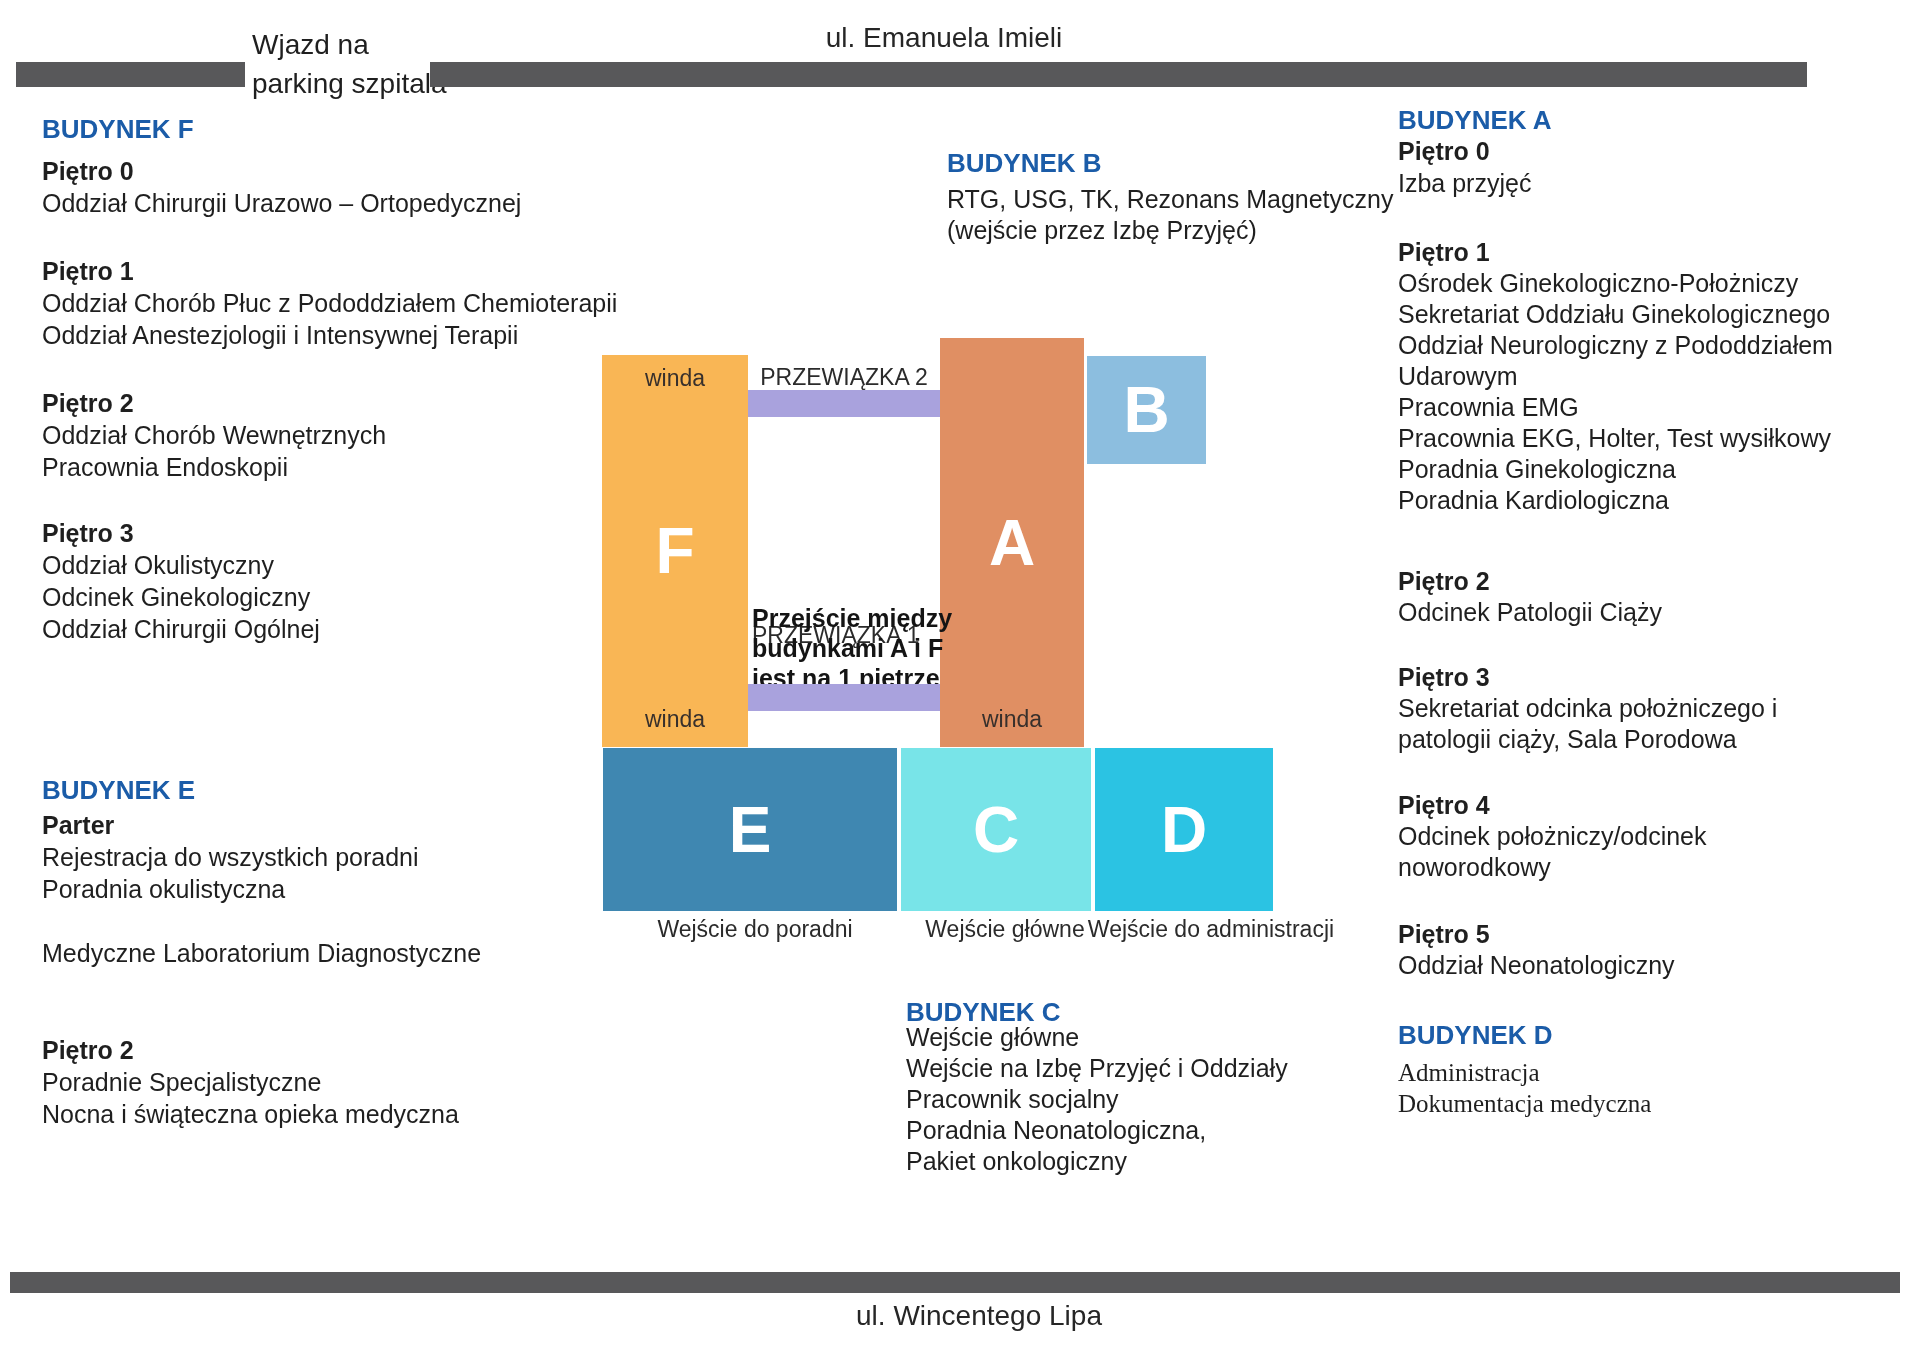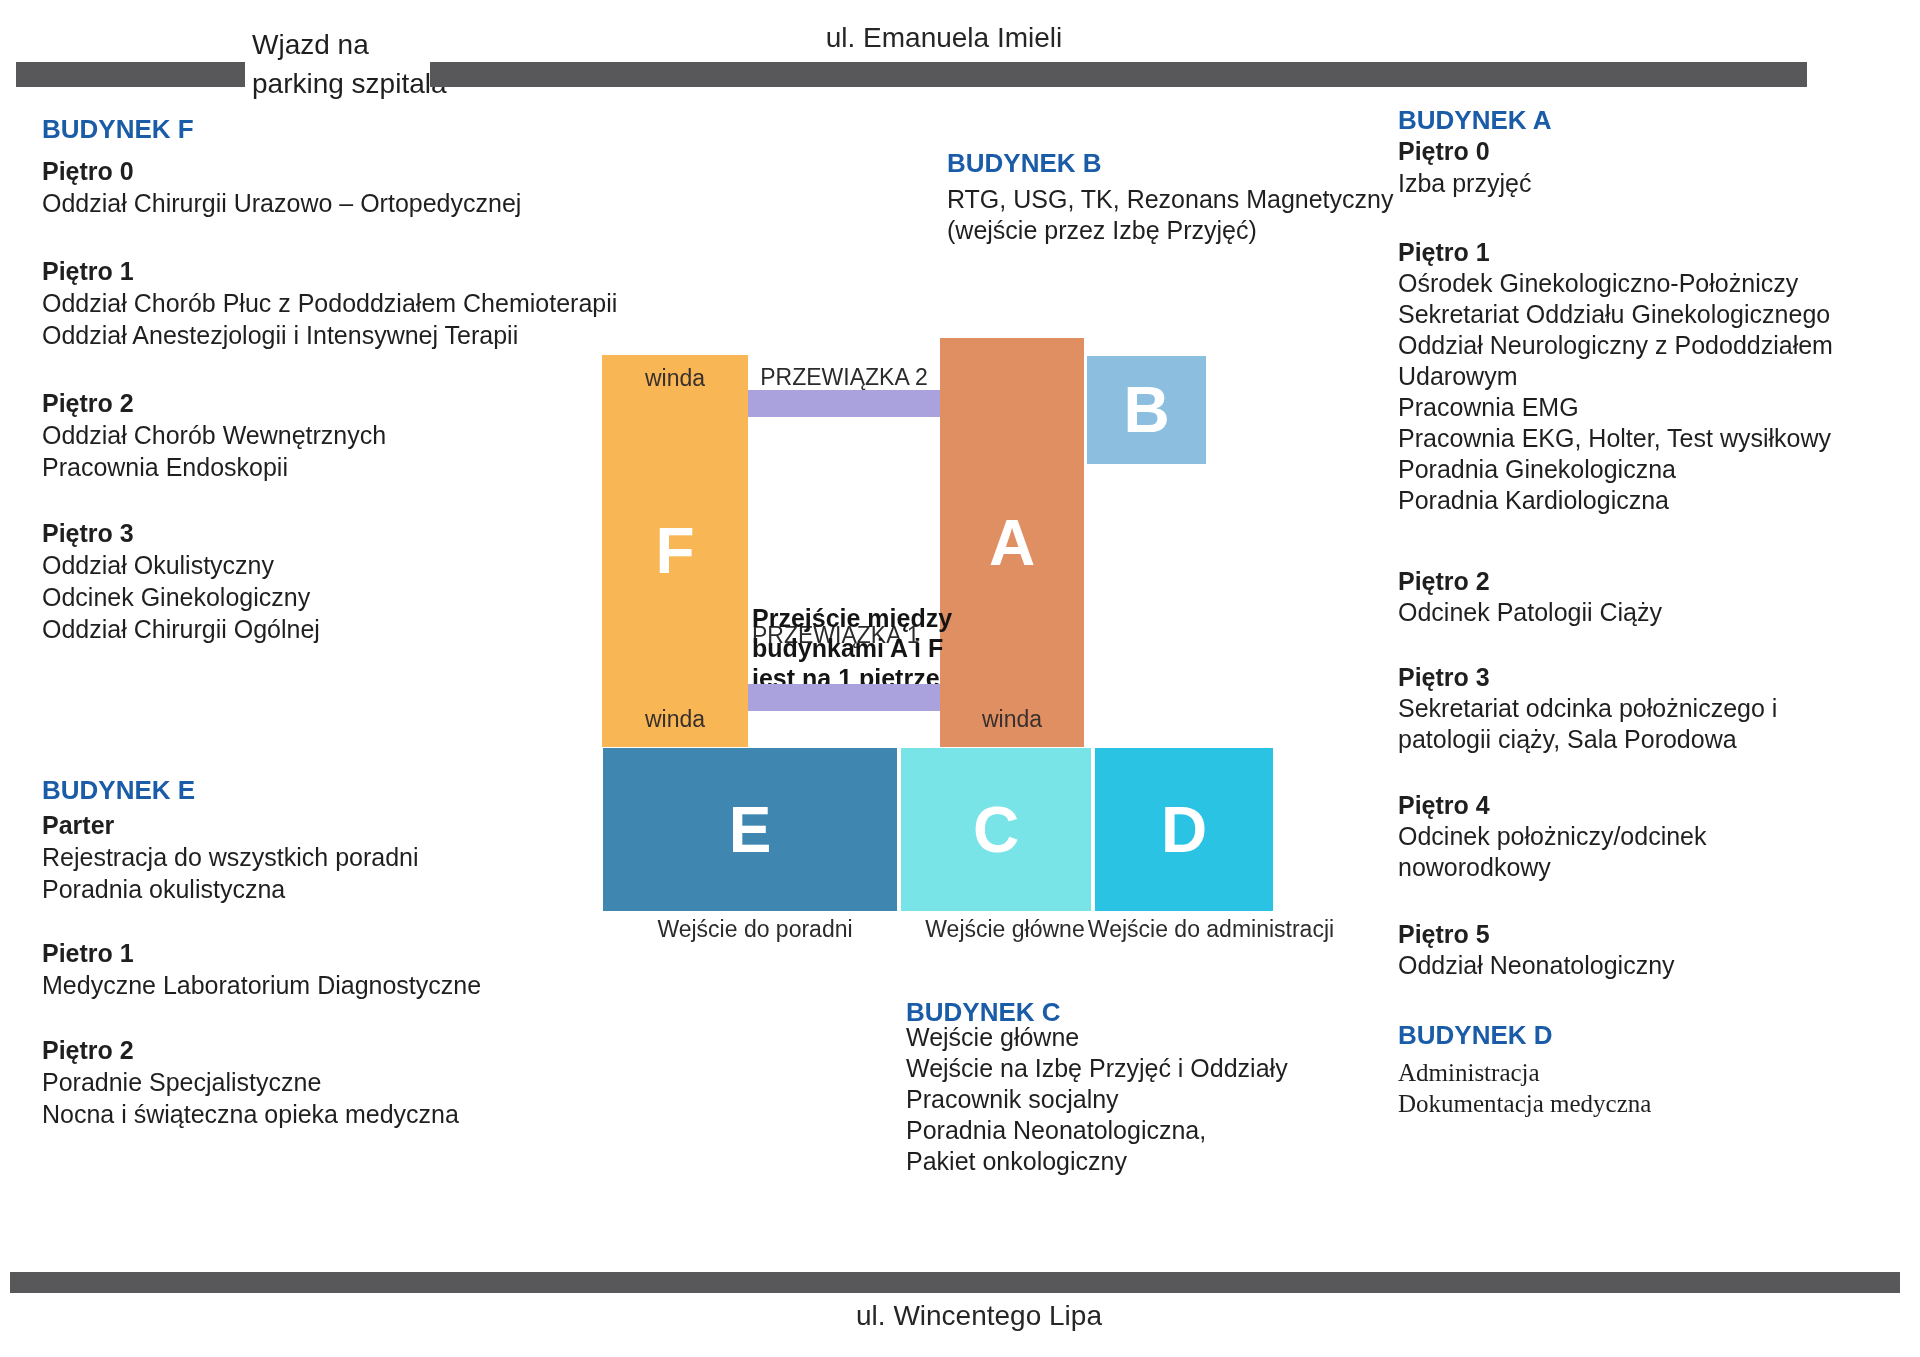--- a/index.html
+++ b/index.html
@@ -123,21 +123,20 @@
     <div class="line">Oddział Chirurgii Ogólnej</div>
   </div>
 
   <div class="sec-head" style="left:42px; top:775px;">BUDYNEK E</div>
   <div class="group" style="left:42px; top:809px;">
     <div class="line ft">Parter</div>
     <div class="line">Rejestracja do wszystkich poradni</div>
     <div class="line">Poradnia okulistyczna</div>
   </div>
   <div class="group" style="left:42px; top:937px;">
-    <div class="line ft">Pietro 1</div>
     <div class="line">Medyczne Laboratorium Diagnostyczne</div>
   </div>
   <div class="group" style="left:42px; top:1034px;">
     <div class="line ft">Piętro 2</div>
     <div class="line">Poradnie Specjalistyczne</div>
     <div class="line">Nocna i świąteczna opieka medyczna</div>
   </div>
 
   <div class="sec-head" style="left:947px; top:148px;">BUDYNEK B</div>
   <div class="group lh31" style="left:947px; top:184px;">

